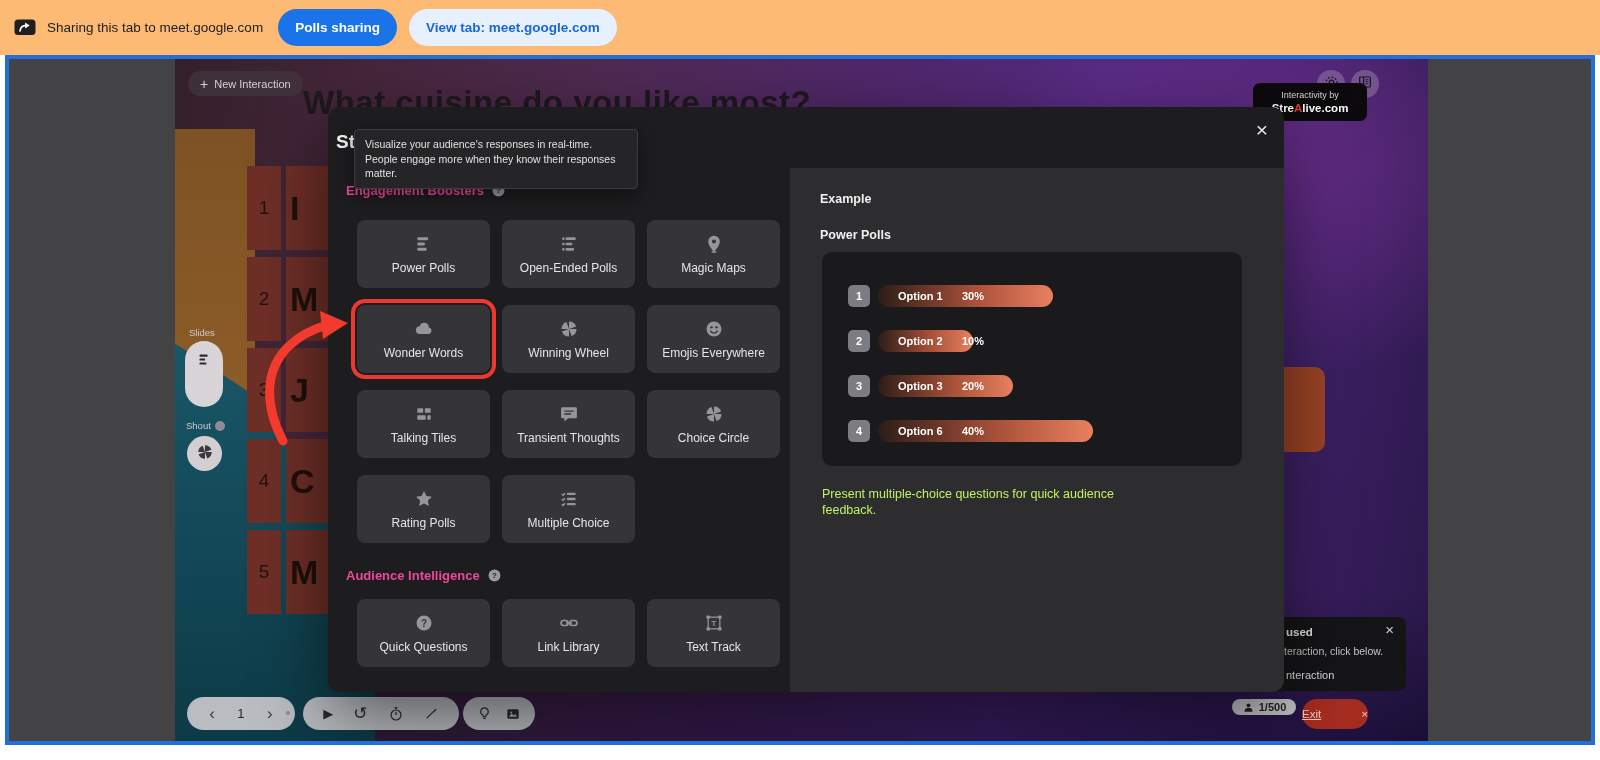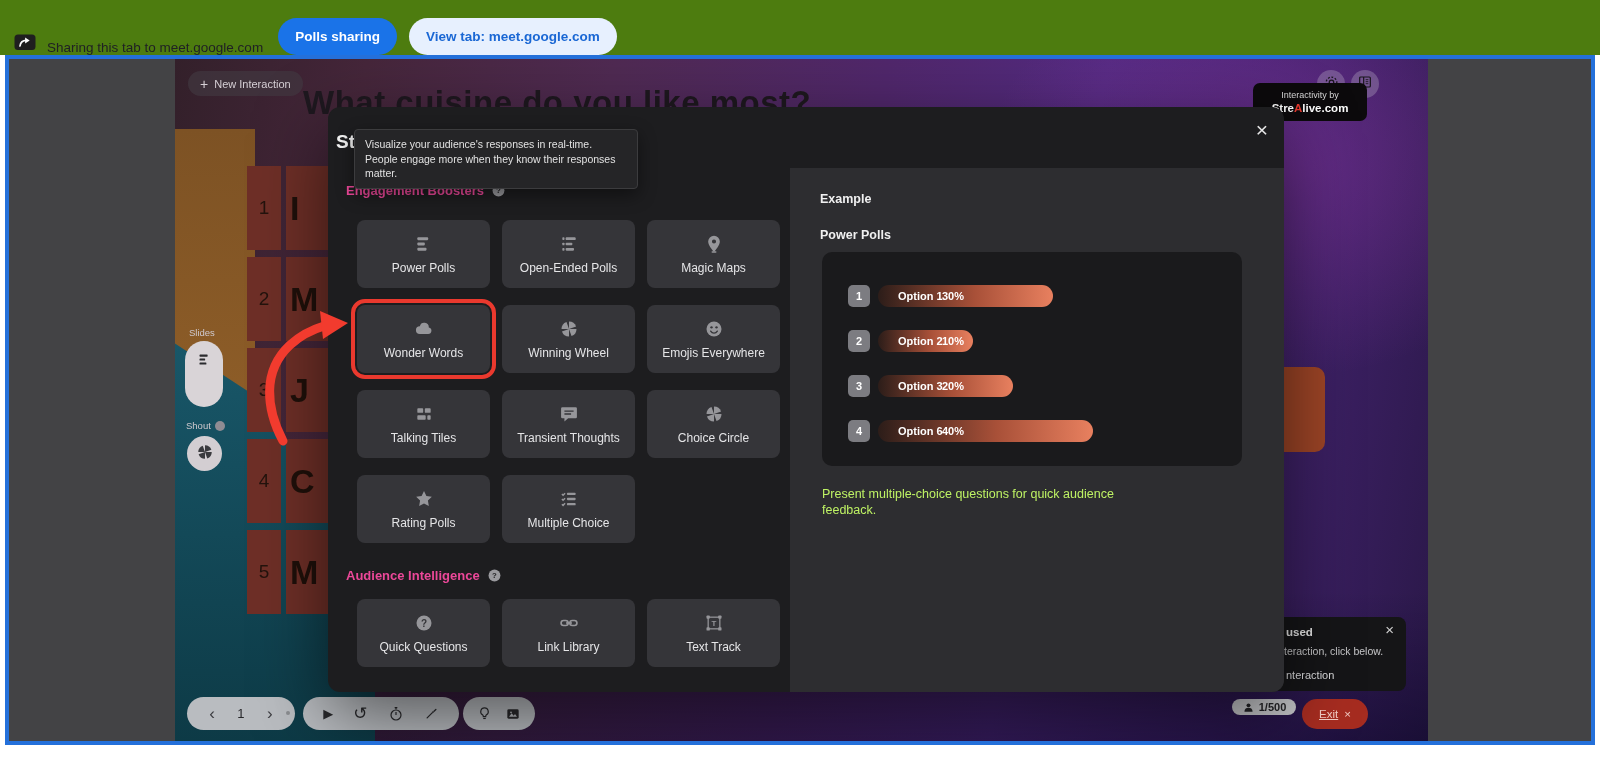--- a/index.html
+++ b/index.html
@@ -1,21 +1,21 @@
 <!DOCTYPE html>
 <html><head>
 <meta charset="utf-8">
 <style>
   html,body{margin:0;padding:0;background:#fff;}
   .root{position:relative;width:1600px;height:760px;background:#fff;
         font-family:"Liberation Sans",sans-serif;overflow:hidden;}
 
   
-  .banner{position:absolute;left:0;top:0;width:1600px;height:55px;background:#4d7c0f;
-          display:flex;align-items:flex-end;z-index:40;}
+  .banner{position:absolute;left:0;top:0;width:1600px;height:55px;background:#fdba74;
+          display:flex;align-items:center;z-index:40;}
   .share-ic{margin-left:13px;width:24px;height:24px;display:flex;}
   .banner-msg{margin-left:10px;font-size:13.5px;color:#202124;}
   .stop-btn{margin-left:15px;height:37px;padding:0 17px;border-radius:19px;background:#1a73e8;
             color:#fff;font-size:13.5px;font-weight:bold;border:none;cursor:pointer;
             font-family:"Liberation Sans",sans-serif;}
   .view-btn{margin-left:12px;height:37px;padding:0 17px;border-radius:19px;background:#e7f0fe;
             color:#1a67d4;font-size:13.5px;font-weight:bold;border:none;cursor:pointer;
             font-family:"Liberation Sans",sans-serif;}
 
   
@@ -83,21 +83,21 @@
           background:#8b8d90;z-index:6;}
   #pill-controls{left:128px;top:638px;width:156px;height:33px;}
   #pill-media{left:288px;top:638px;width:72px;height:33px;}
   .tb-ic{display:flex;align-items:center;color:#2a2a2d;cursor:pointer;}
   .tb-ch{font-size:13px;color:#2a2a2d;cursor:pointer;line-height:1;}
   .tb-ch.big{font-size:17px;}
   #aud-pill{position:absolute;left:1057px;top:640px;width:64px;height:16px;border-radius:15px;
             background:#c6c7ca;display:flex;align-items:center;justify-content:center;gap:4px;
             font-size:11px;font-weight:bold;color:#252528;z-index:6;cursor:pointer;}
   #exit-pill{position:absolute;left:1127px;top:640px;width:66px;height:30px;border-radius:15px;
-             background:#a62c20;display:flex;align-items:center;justify-content:center;gap:6px;
+             background:#a62c20;display:flex;align-items:center;justify-content:space-between;gap:6px;
              font-size:11.5px;color:#f3cdc5;z-index:6;cursor:pointer;}
   .exit-lb{text-decoration:underline;}
 
   
   .toast{position:absolute;left:1065px;top:558px;width:166px;height:74px;background:#151517;
          border-radius:8px;z-index:5;color:#e6e6e6;}
   .toast-title{position:absolute;left:46px;top:9px;font-size:11.5px;font-weight:bold;}
   .toast-close{position:absolute;right:12px;top:4px;font-size:15px;color:#cfcfcf;cursor:pointer;}
   .toast-body{position:absolute;left:44px;top:28px;font-size:10.5px;color:#c6c6c8;white-space:nowrap;}
   .toast-action{position:absolute;left:46px;top:52px;font-size:11px;color:#dcdcde;cursor:pointer;}
@@ -128,21 +128,21 @@
   .panel{position:absolute;left:462px;top:61px;width:494px;height:524px;background:#2d2d30;}
   .p-heading{position:absolute;left:30px;top:24px;font-size:12.5px;font-weight:bold;color:#f0f0f0;}
   .p-sub{position:absolute;left:30px;top:60px;font-size:12.5px;font-weight:bold;color:#f0f0f0;}
   .chart-card{position:absolute;left:32px;top:84px;width:420px;height:214px;background:#1a1a1c;
               border-radius:10px;padding:33px 0 0 26px;box-sizing:border-box;}
   .crow{display:flex;align-items:center;height:22px;margin-bottom:23px;}
   .chip{width:22px;height:22px;border-radius:5px;background:#7c7c81;color:#fff;font-size:11px;
         font-weight:bold;display:flex;align-items:center;justify-content:center;}
   .cbar{position:relative;height:22px;margin-left:8px;border-radius:11px;display:flex;align-items:center;}
   .clab{position:absolute;left:20px;font-size:11px;font-weight:bold;color:#fff;white-space:nowrap;}
-  .cpct{position:absolute;left:64px;font-size:11px;font-weight:bold;color:#fff;}
+  .cpct{position:absolute;left:84px;font-size:11px;font-weight:bold;color:#fff;}
   .p-desc{position:absolute;left:32px;top:318px;width:305px;font-size:12.5px;line-height:1.3;
           color:#bef264;}
 
   .arrow-svg{position:absolute;left:85px;top:250px;width:180px;height:150px;z-index:20;
              overflow:visible;pointer-events:none;}
 </style>
 </head>
 <body>
 
 <div class="root">

